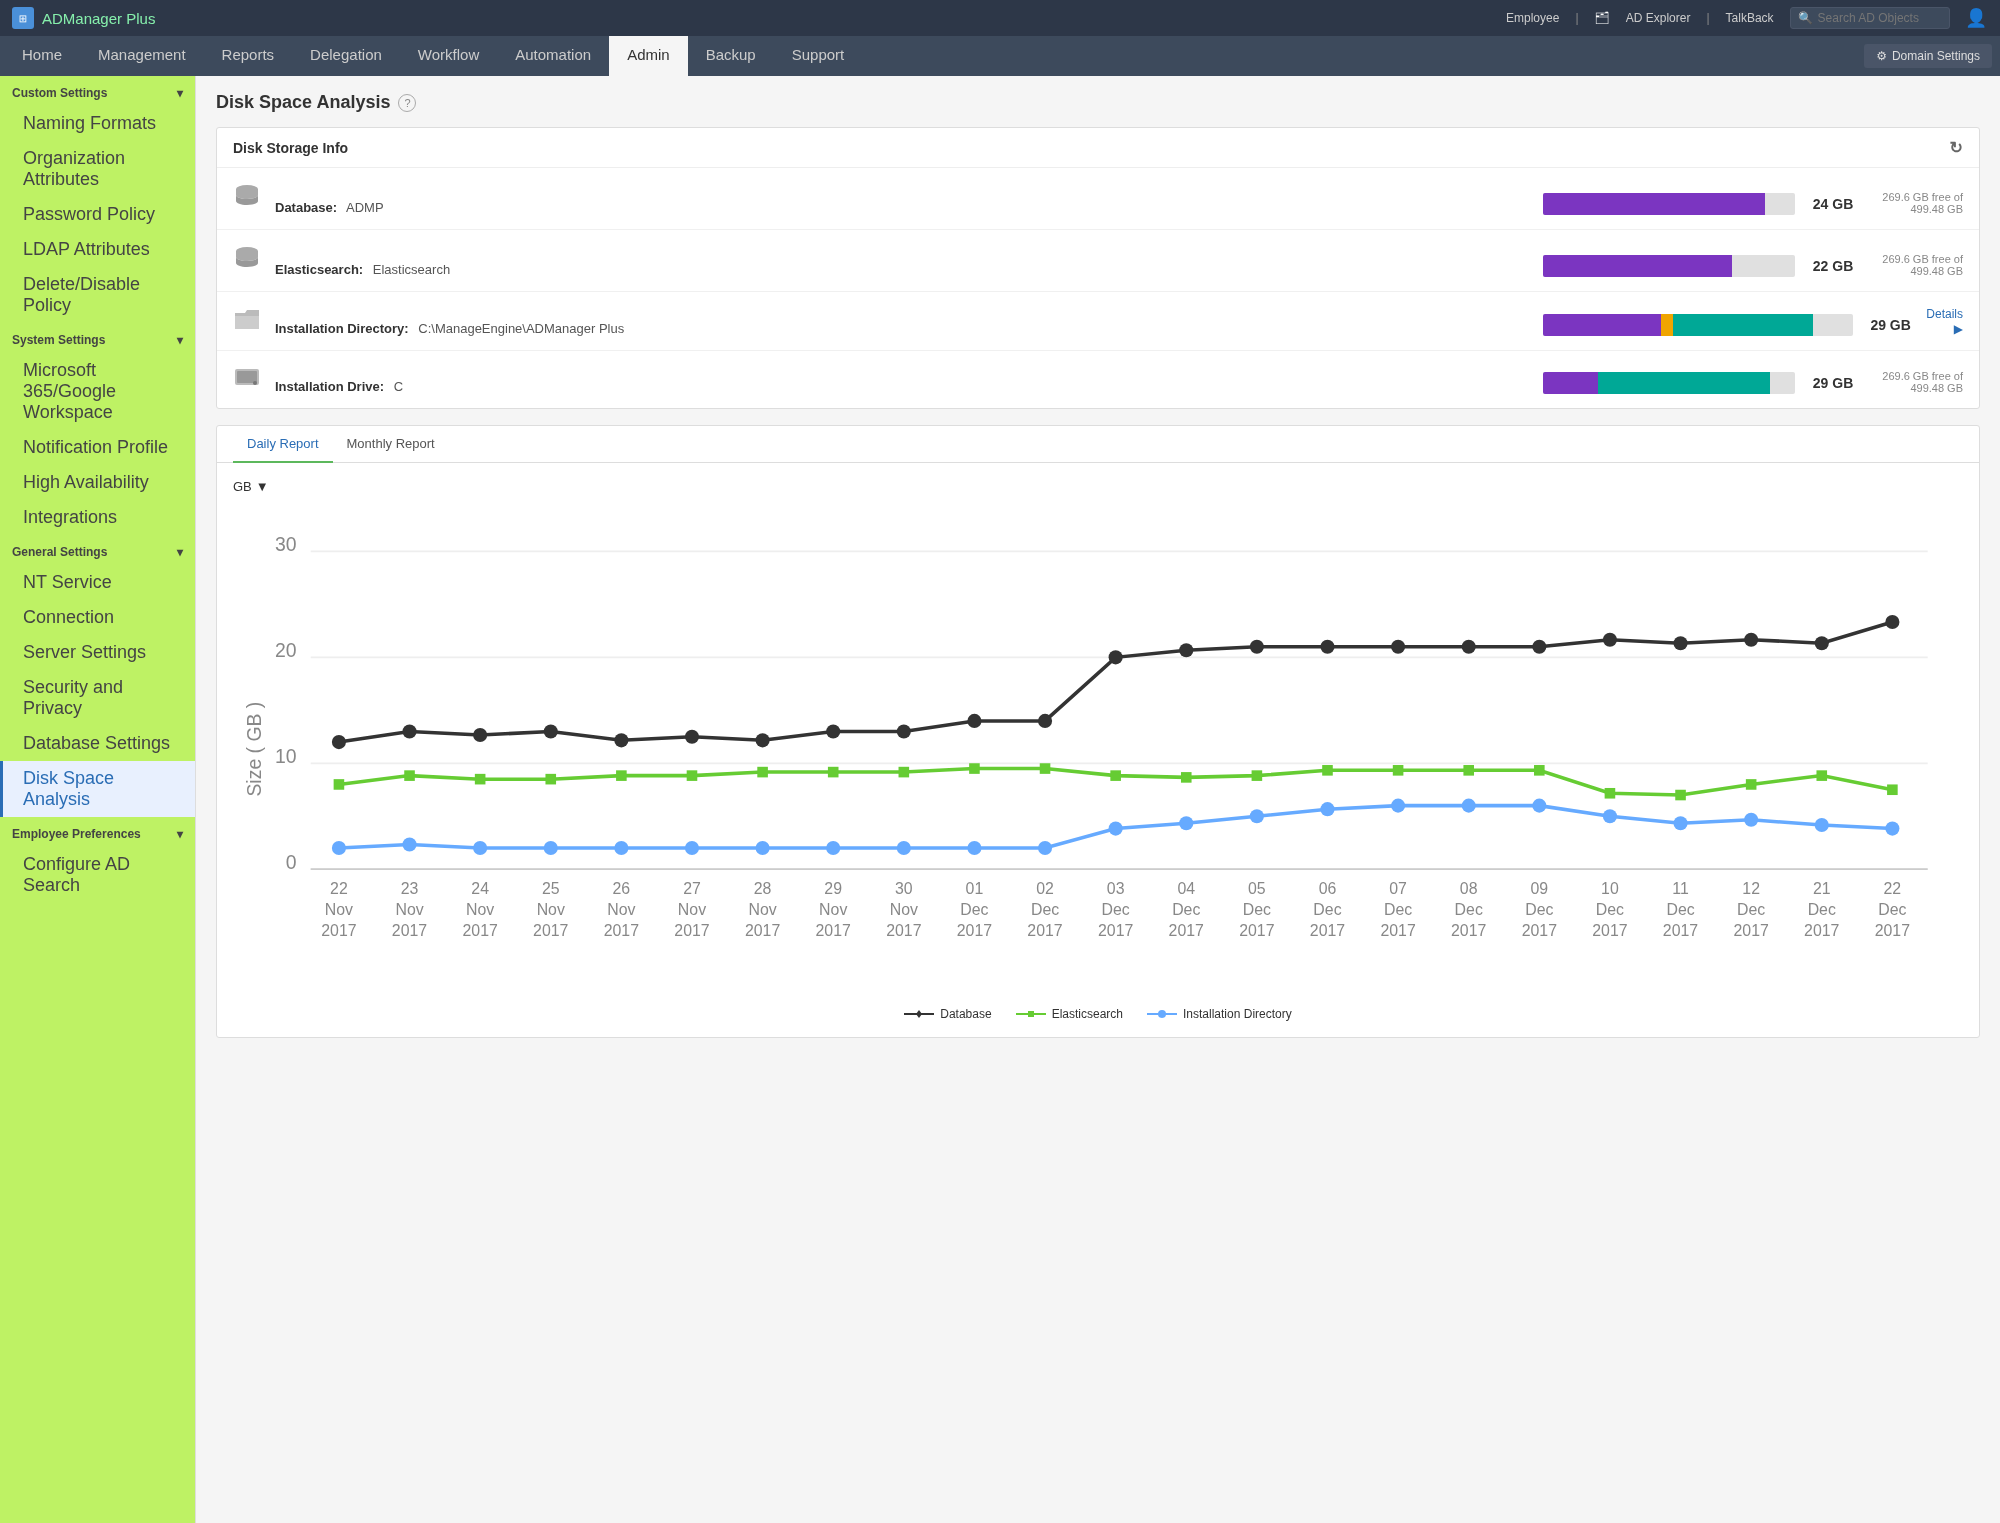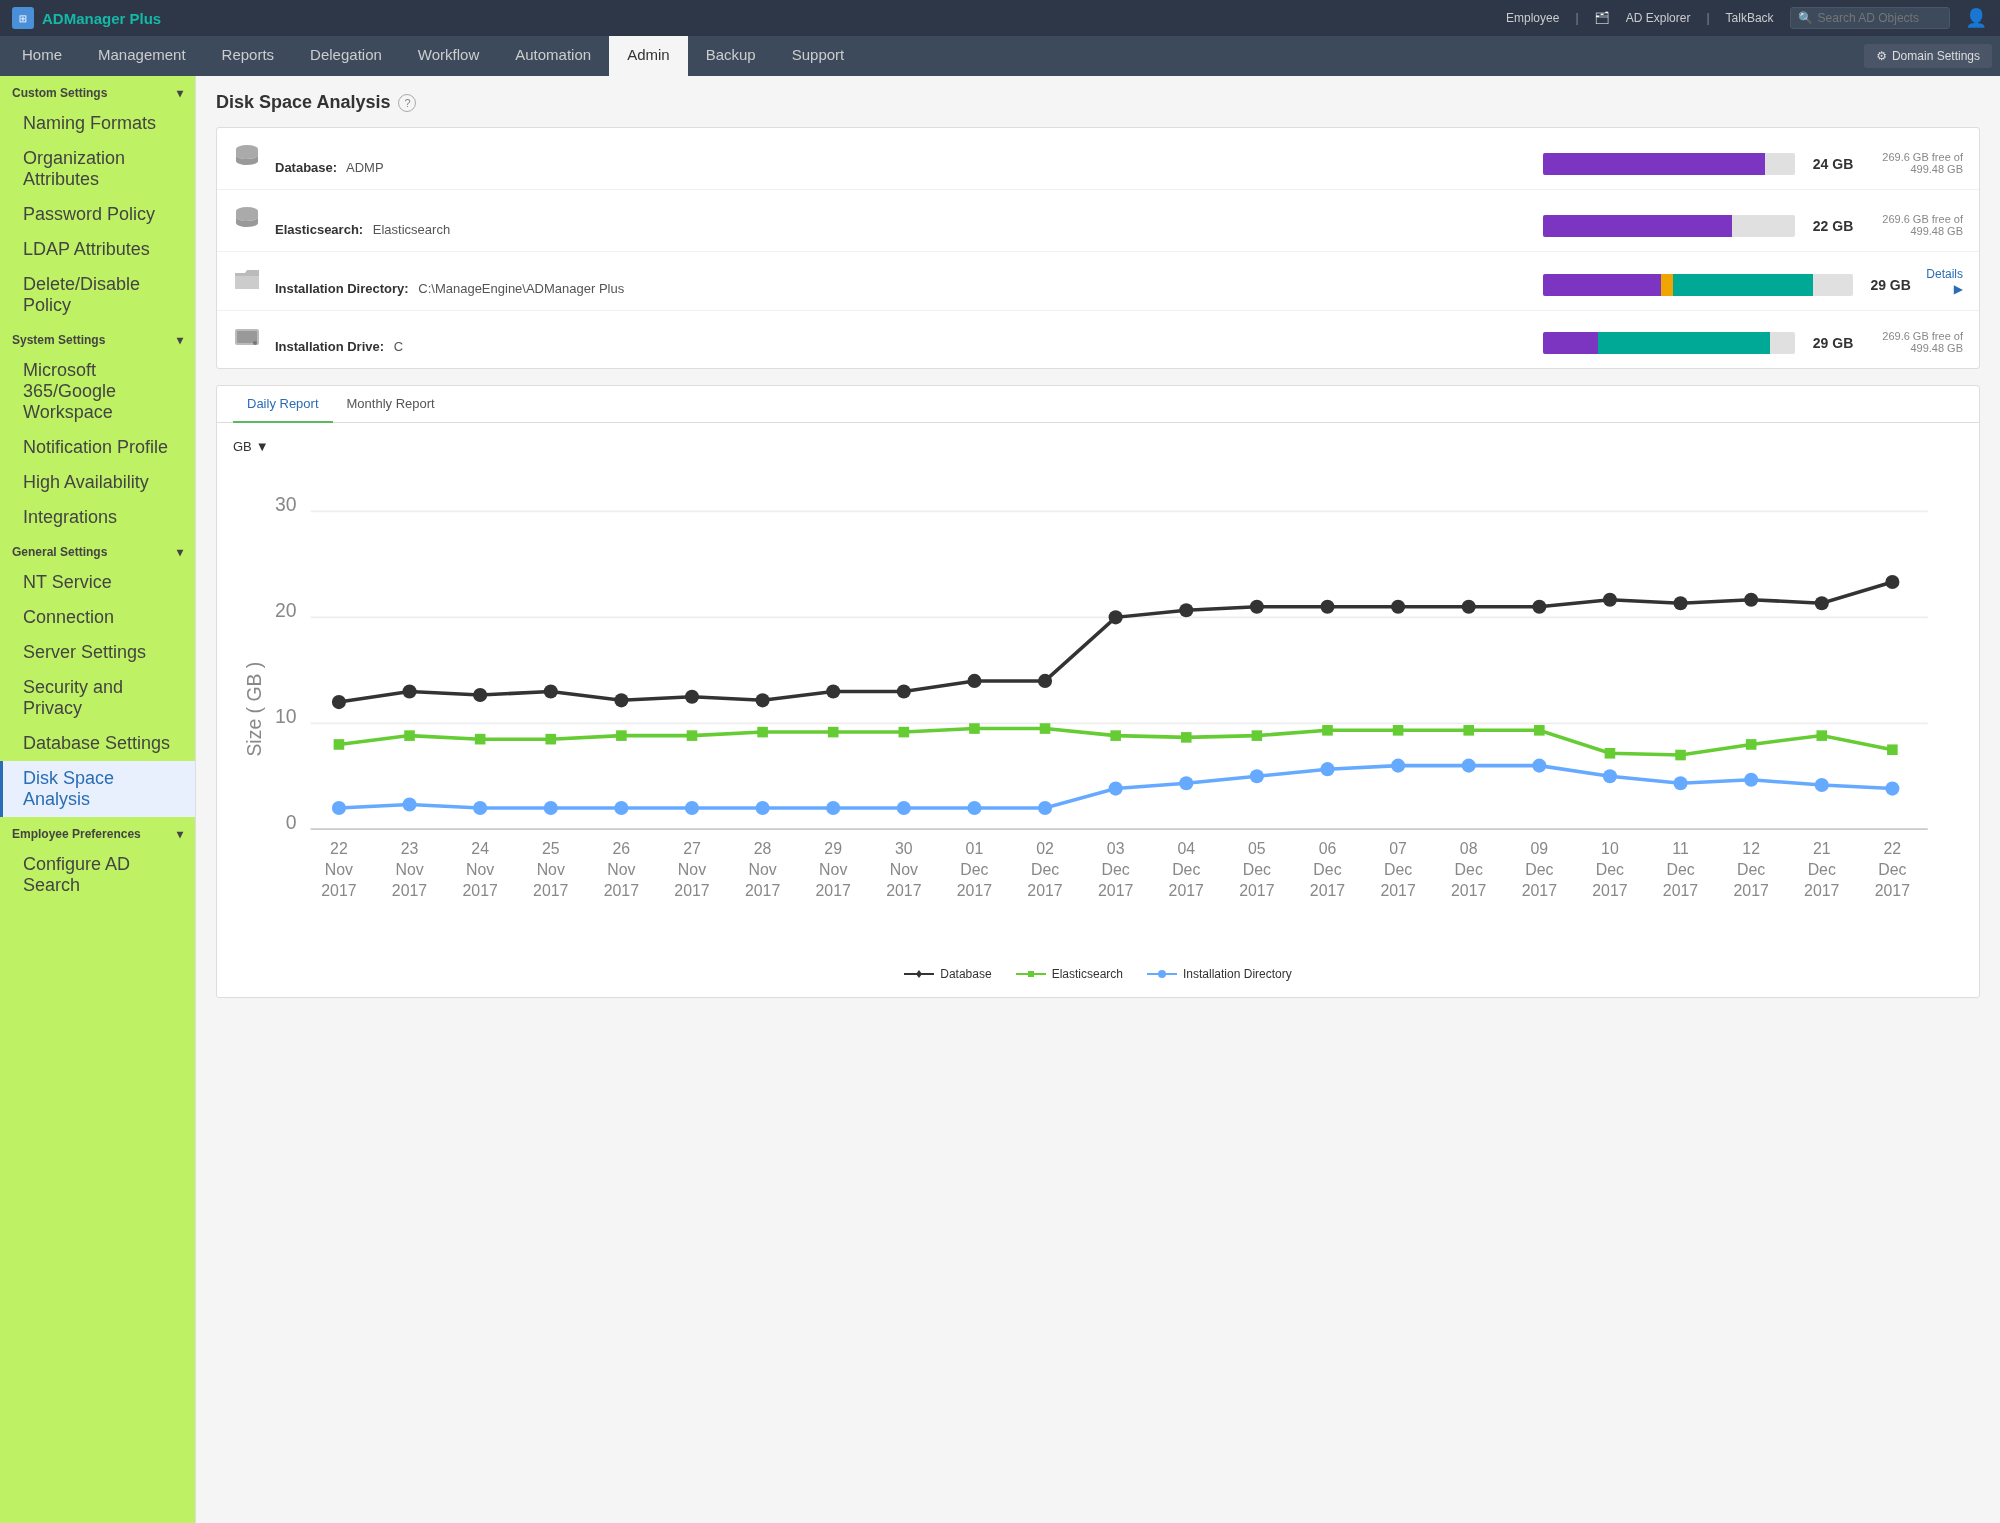--- a/index.html
+++ b/index.html
@@ -9,21 +9,21 @@
     .topbar {
       background: #2d3748;
       color: #fff;
       height: 36px;
       display: flex;
       align-items: center;
       justify-content: space-between;
       padding: 0 12px;
     }
     .topbar-left { display: flex; align-items: center; gap: 8px; }
-    .topbar-logo { display: flex; align-items: center; gap: 6px; font-size: 15px; font-weight: bold; color: #14b8a6; }
+    .topbar-logo { display: flex; align-items: center; gap: 6px; font-size: 15px; font-weight: normal; color: #86efac; }
     .logo-icon { width: 22px; height: 22px; background: #4a90d9; border-radius: 3px; display: flex; align-items: center; justify-content: center; font-size: 10px; color: white; }
     .topbar-right { display: flex; align-items: center; gap: 16px; font-size: 12px; }
     .topbar-right a { color: #ccc; text-decoration: none; }
     .search-box { background: #3d4a5c; border: 1px solid #4a5568; border-radius: 3px; padding: 3px 8px; color: #ccc; font-size: 12px; width: 160px; display: flex; align-items: center; gap: 4px; }
     .search-box input { background: transparent; border: none; outline: none; color: #ccc; font-size: 12px; width: 130px; }
 
     
     .navbar {
       background: #3d4a5c;
       display: flex;
@@ -272,20 +272,24 @@
   </div>
 
   <div class="main-content">
 
     <div class="page-title-row">
       <h2 class="page-title">Disk Space Analysis</h2>
       <div class="help-icon">?</div>
     </div>
 
     <div class="card">
+      <div class="card-header">
+        <span>Disk Storage Info</span>
+        <span class="refresh-icon">↻</span>
+      </div>
 
       <div class="storage-row">
         <div class="storage-icon">
           <svg width="28" height="28" viewBox="0 0 28 28">
             <ellipse cx="14" cy="7" rx="11" ry="4" fill="#aaa"></ellipse>
             <path d="M3 7 v6 c0 2.2 4.9 4 11 4s11-1.8 11-4 V7" fill="#aaa"></path>
             <path d="M3 13 v6 c0 2.2 4.9 4 11 4s11-1.8 11-4 v-6c0 2.2-4.9 4-11 4s-11-1.8-11-4" fill="#999"></path>
           </svg>
         </div>
         <div>

